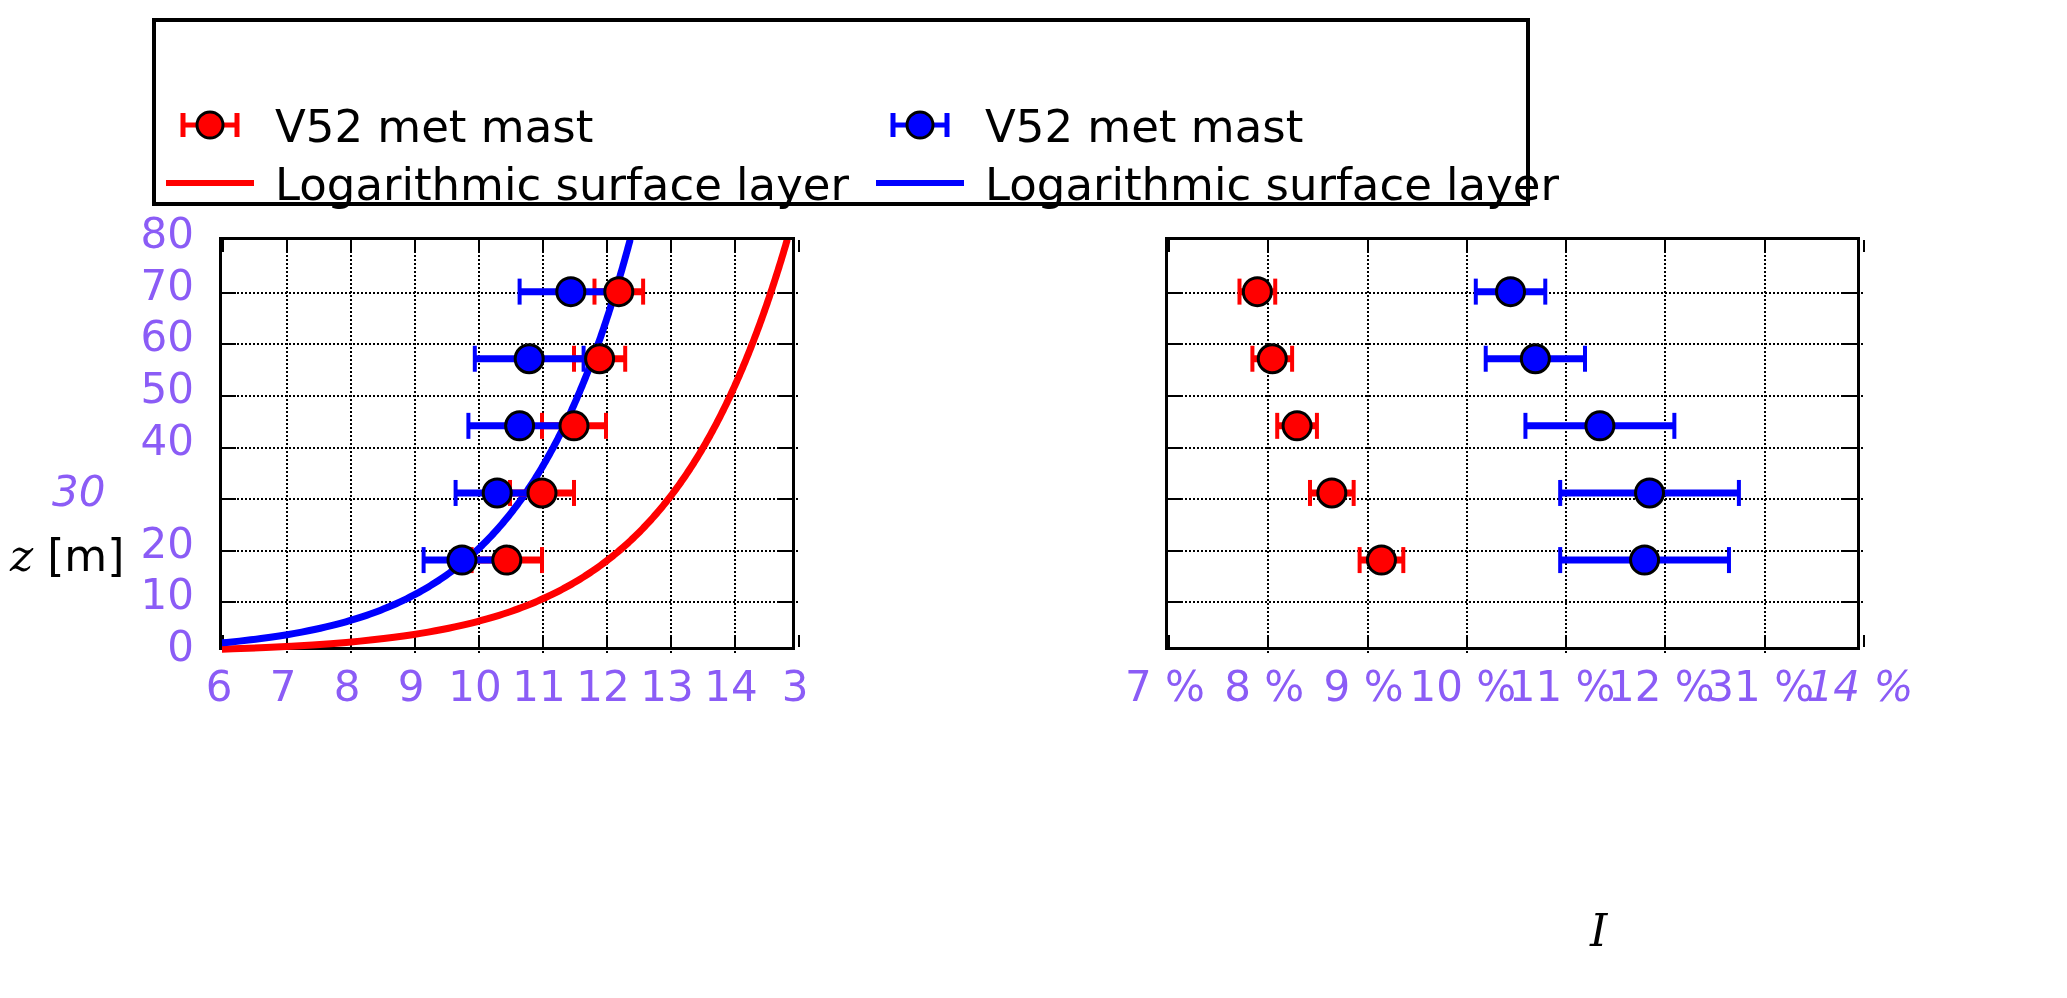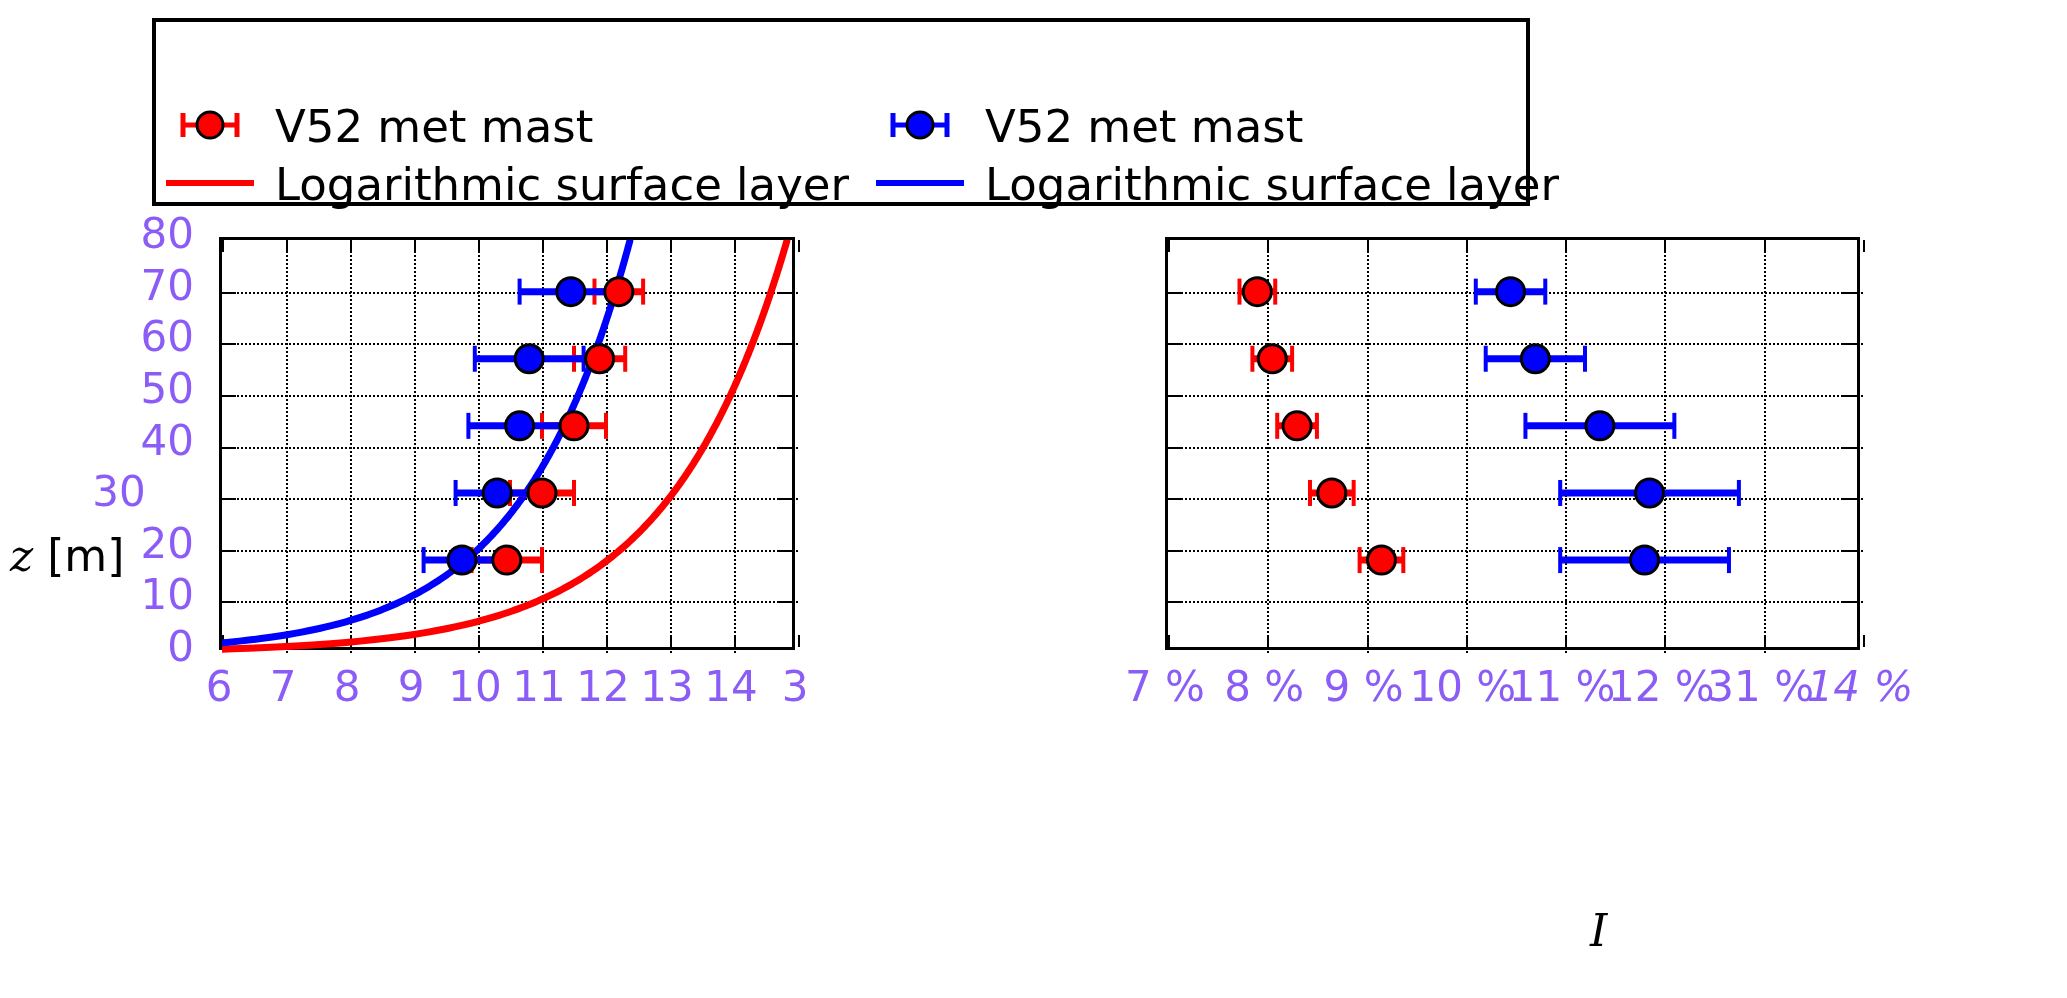--- a/index.html
+++ b/index.html
@@ -313,21 +313,21 @@
     <div class="ticklabel" style="left:341px; top:662px; width:140px;">9</div>
     <div class="ticklabel" style="left:405px; top:662px; width:140px;">10</div>
     <div class="ticklabel" style="left:469px; top:662px; width:140px;">11</div>
     <div class="ticklabel" style="left:533px; top:662px; width:140px;">12</div>
     <div class="ticklabel" style="left:597px; top:662px; width:140px;">13</div>
     <div class="ticklabel" style="left:661px; top:662px; width:140px;">14</div>
     <div class="ticklabel" style="left:725px; top:662px; width:140px;">3</div>
     <div class="ticklabel" style="left:44px; top:622px; width:150px; text-align:right;">0</div>
     <div class="ticklabel" style="left:44px; top:570.375px; width:150px; text-align:right;">10</div>
     <div class="ticklabel" style="left:44px; top:518.75px; width:150px; text-align:right;">20</div>
-    <div class="ticklabel" style="left:44px; top:467.125px; width:150px; text-align:center;">30</div>
+    <div class="ticklabel" style="left:52px; top:467.125px; width:150px; text-align:left;font-style:italic;">30</div>
     <div class="ticklabel" style="left:44px; top:415.5px; width:150px; text-align:right;">40</div>
     <div class="ticklabel" style="left:44px; top:363.875px; width:150px; text-align:right;">50</div>
     <div class="ticklabel" style="left:44px; top:312.25px; width:150px; text-align:right;">60</div>
     <div class="ticklabel" style="left:44px; top:260.625px; width:150px; text-align:right;">70</div>
     <div class="ticklabel" style="left:44px; top:209px; width:150px; text-align:right;">80</div>
     <div class="ticklabel" style="left:1095px; top:662px; width:140px;">7 %</div>
     <div class="ticklabel" style="left:1194.2857142857142px; top:662px; width:140px;">8 %</div>
     <div class="ticklabel" style="left:1293.5714285714284px; top:662px; width:140px;">9 %</div>
     <div class="ticklabel" style="left:1392.857142857143px; top:662px; width:140px;">10 %</div>
     <div class="ticklabel" style="left:1492.142857142857px; top:662px; width:140px;">11 %</div>

